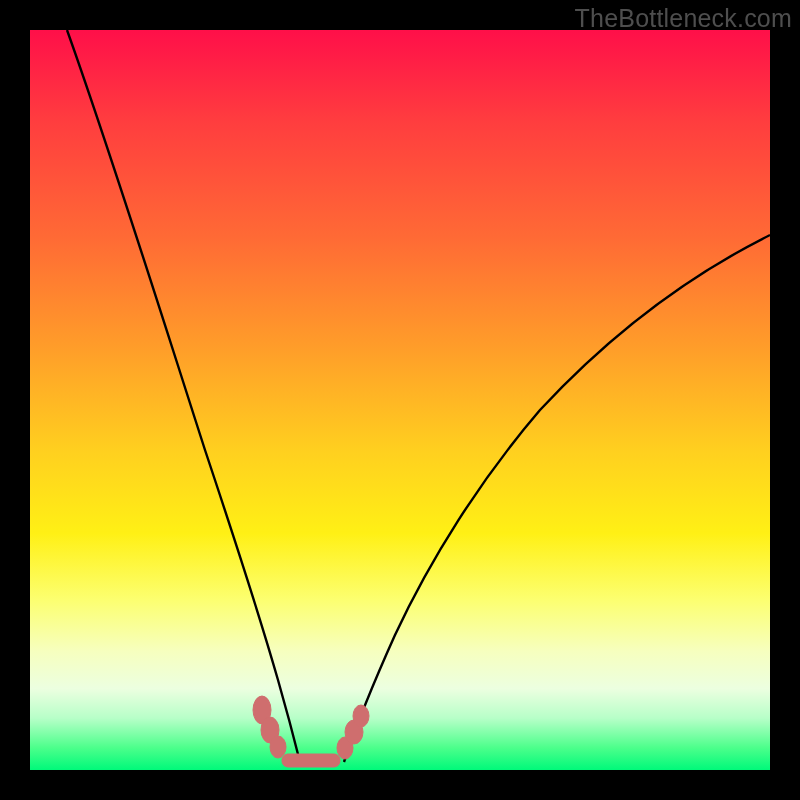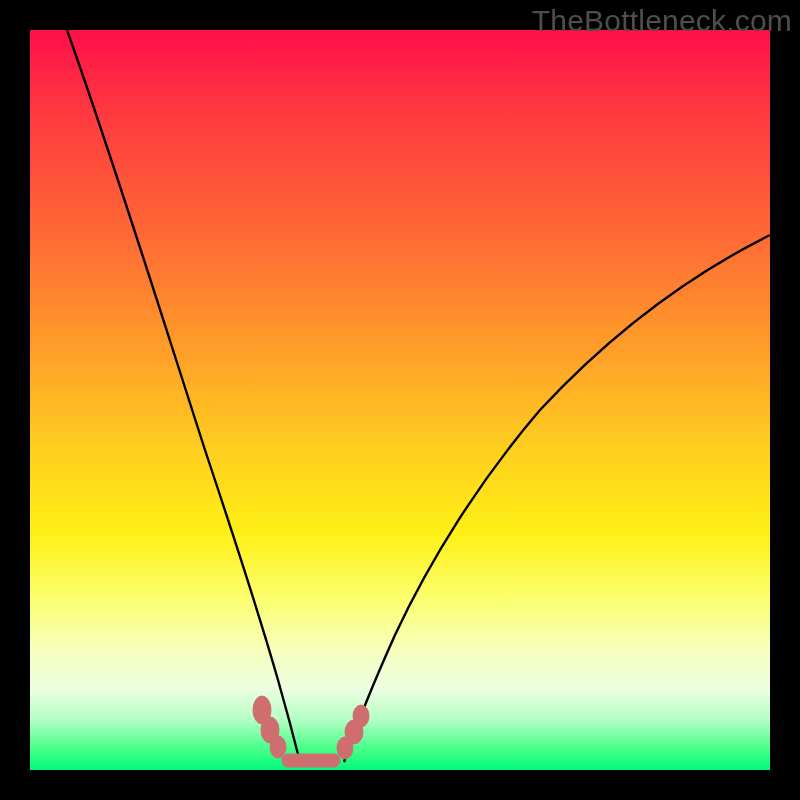--- a/index.html
+++ b/index.html
@@ -38,21 +38,21 @@
       #b7ffc8 93%,
       #4cff8b 97%,
       #00f97a 100%
     );
   }
   .watermark {
     position: absolute;
     top: 4px;
     right: 8px;
     color: #4e4e4e;
-    font-size: 30px;
+    font-size: 25px;
     font-weight: 500;
     letter-spacing: 0.2px;
     user-select: none;
   }
   svg.overlay {
     position: absolute;
     left: 0;
     top: 0;
     width: 740px;
     height: 740px;

